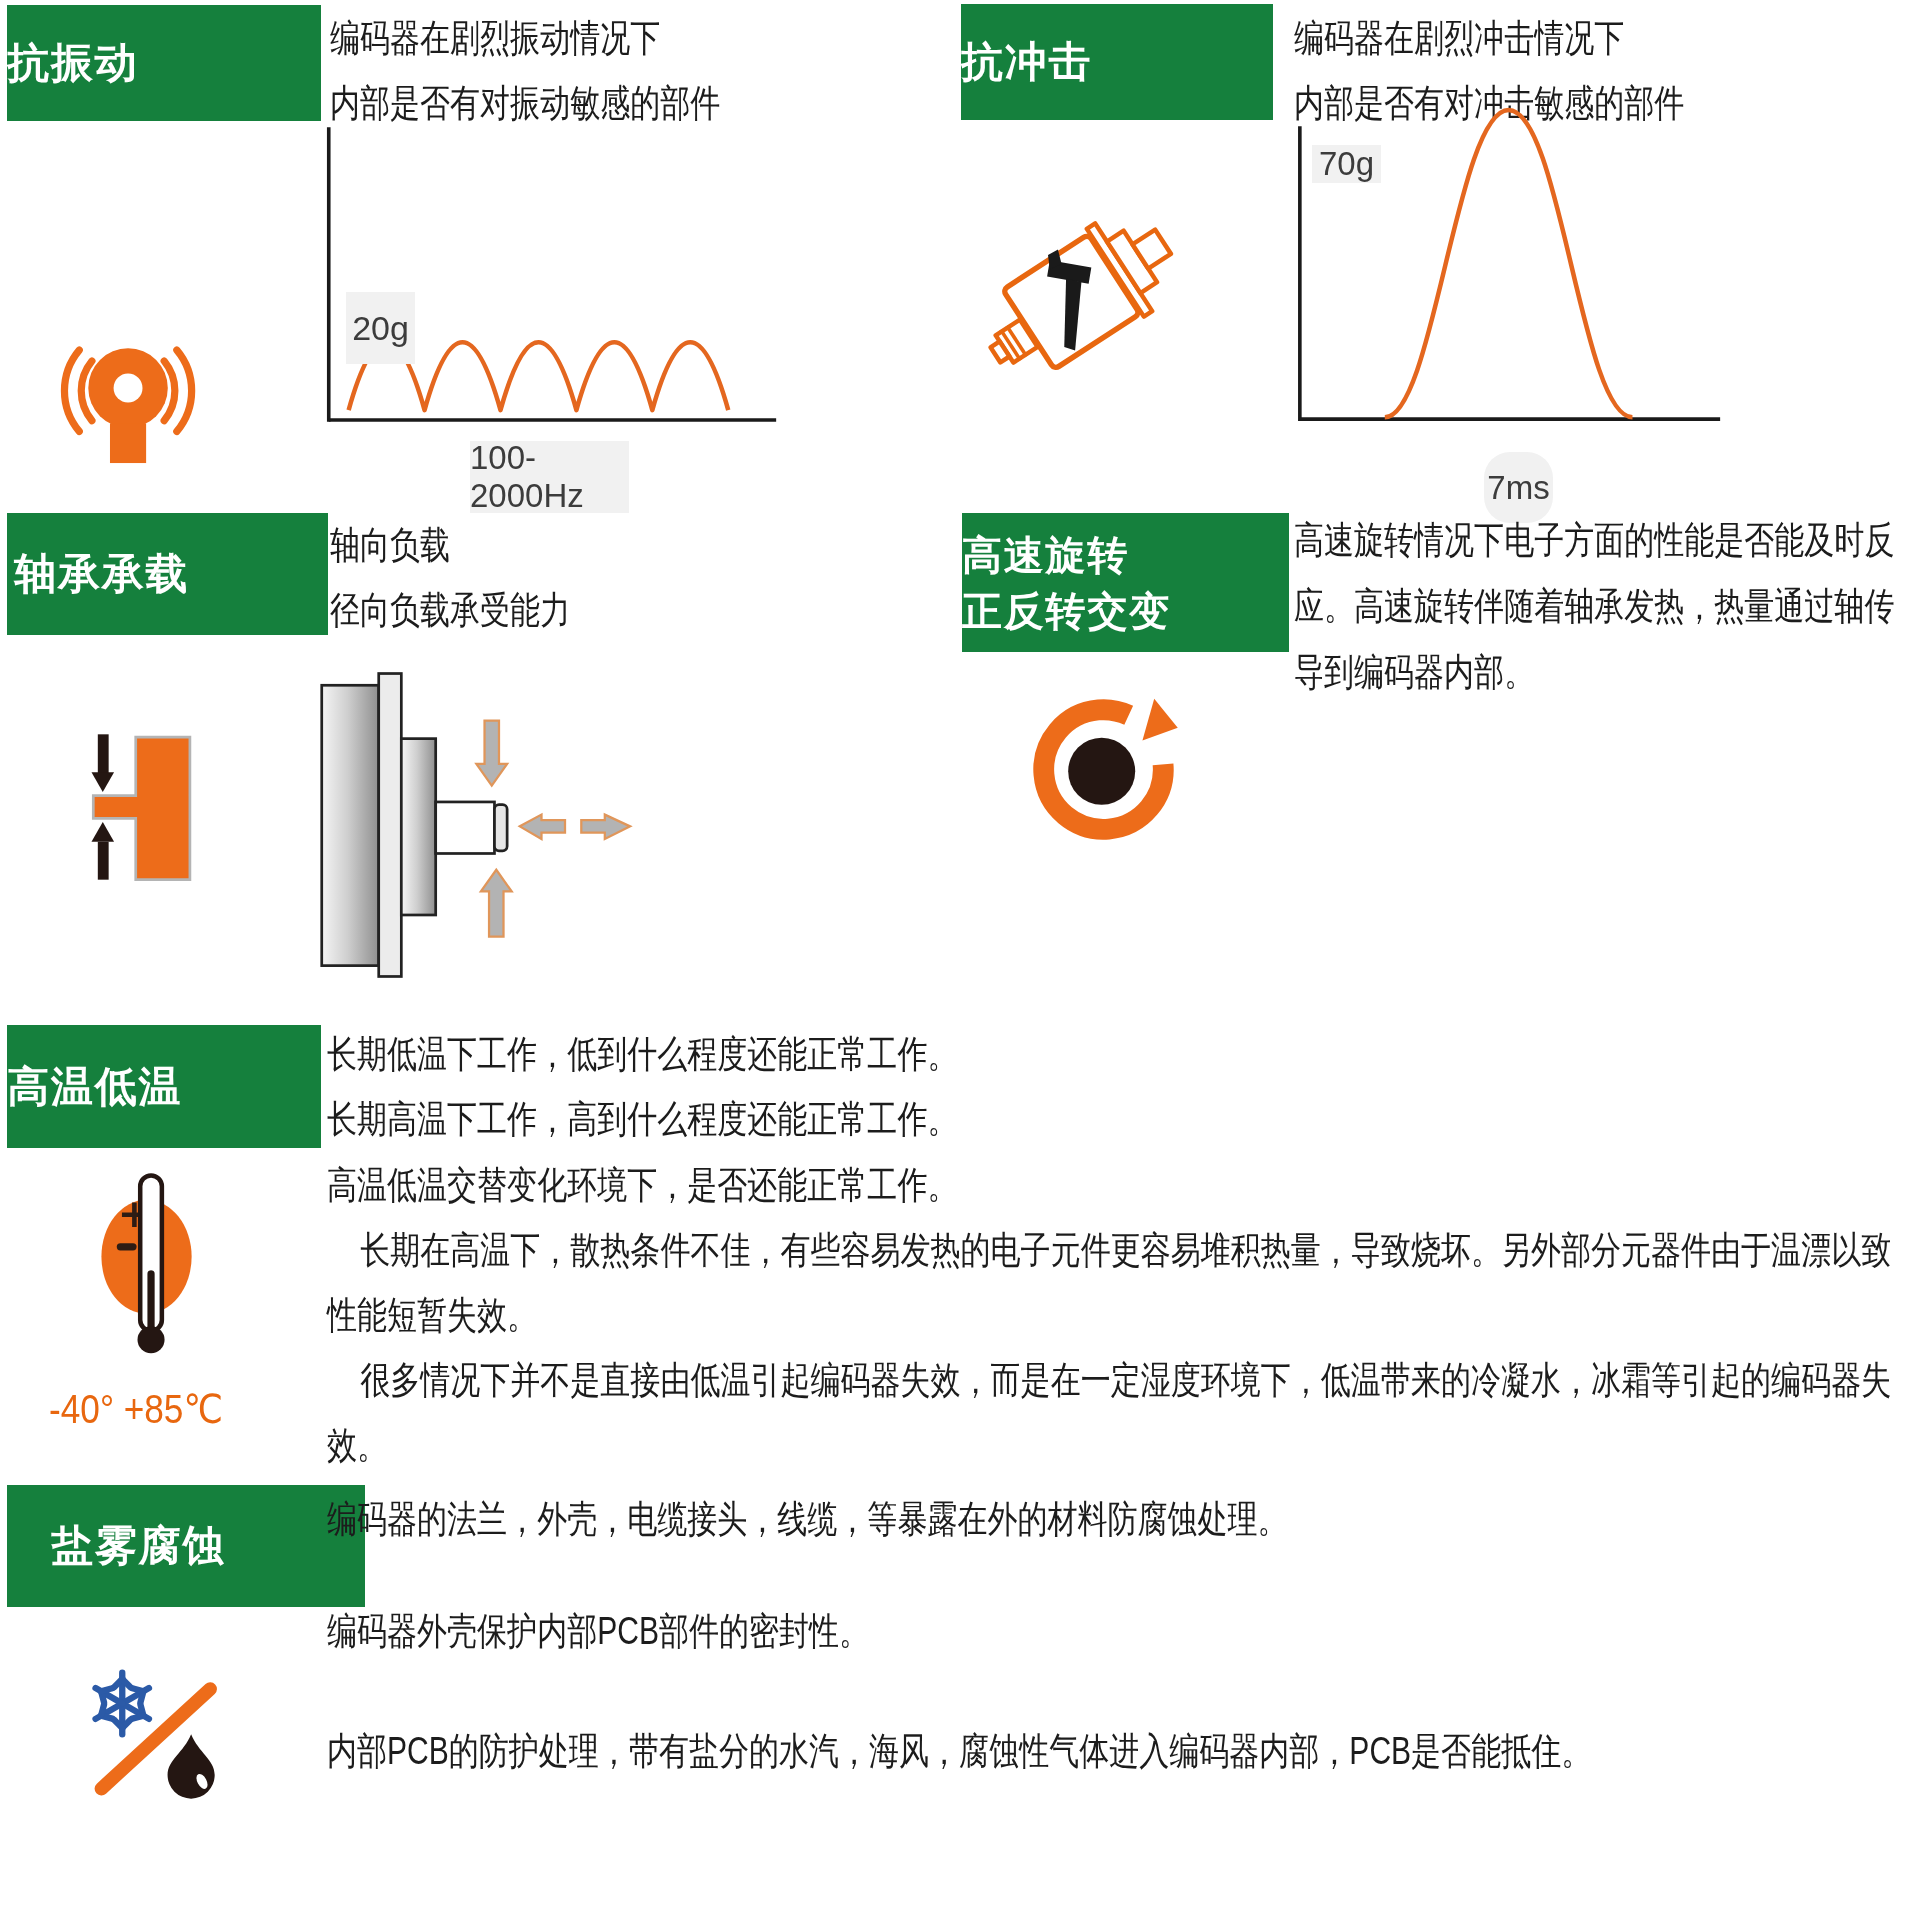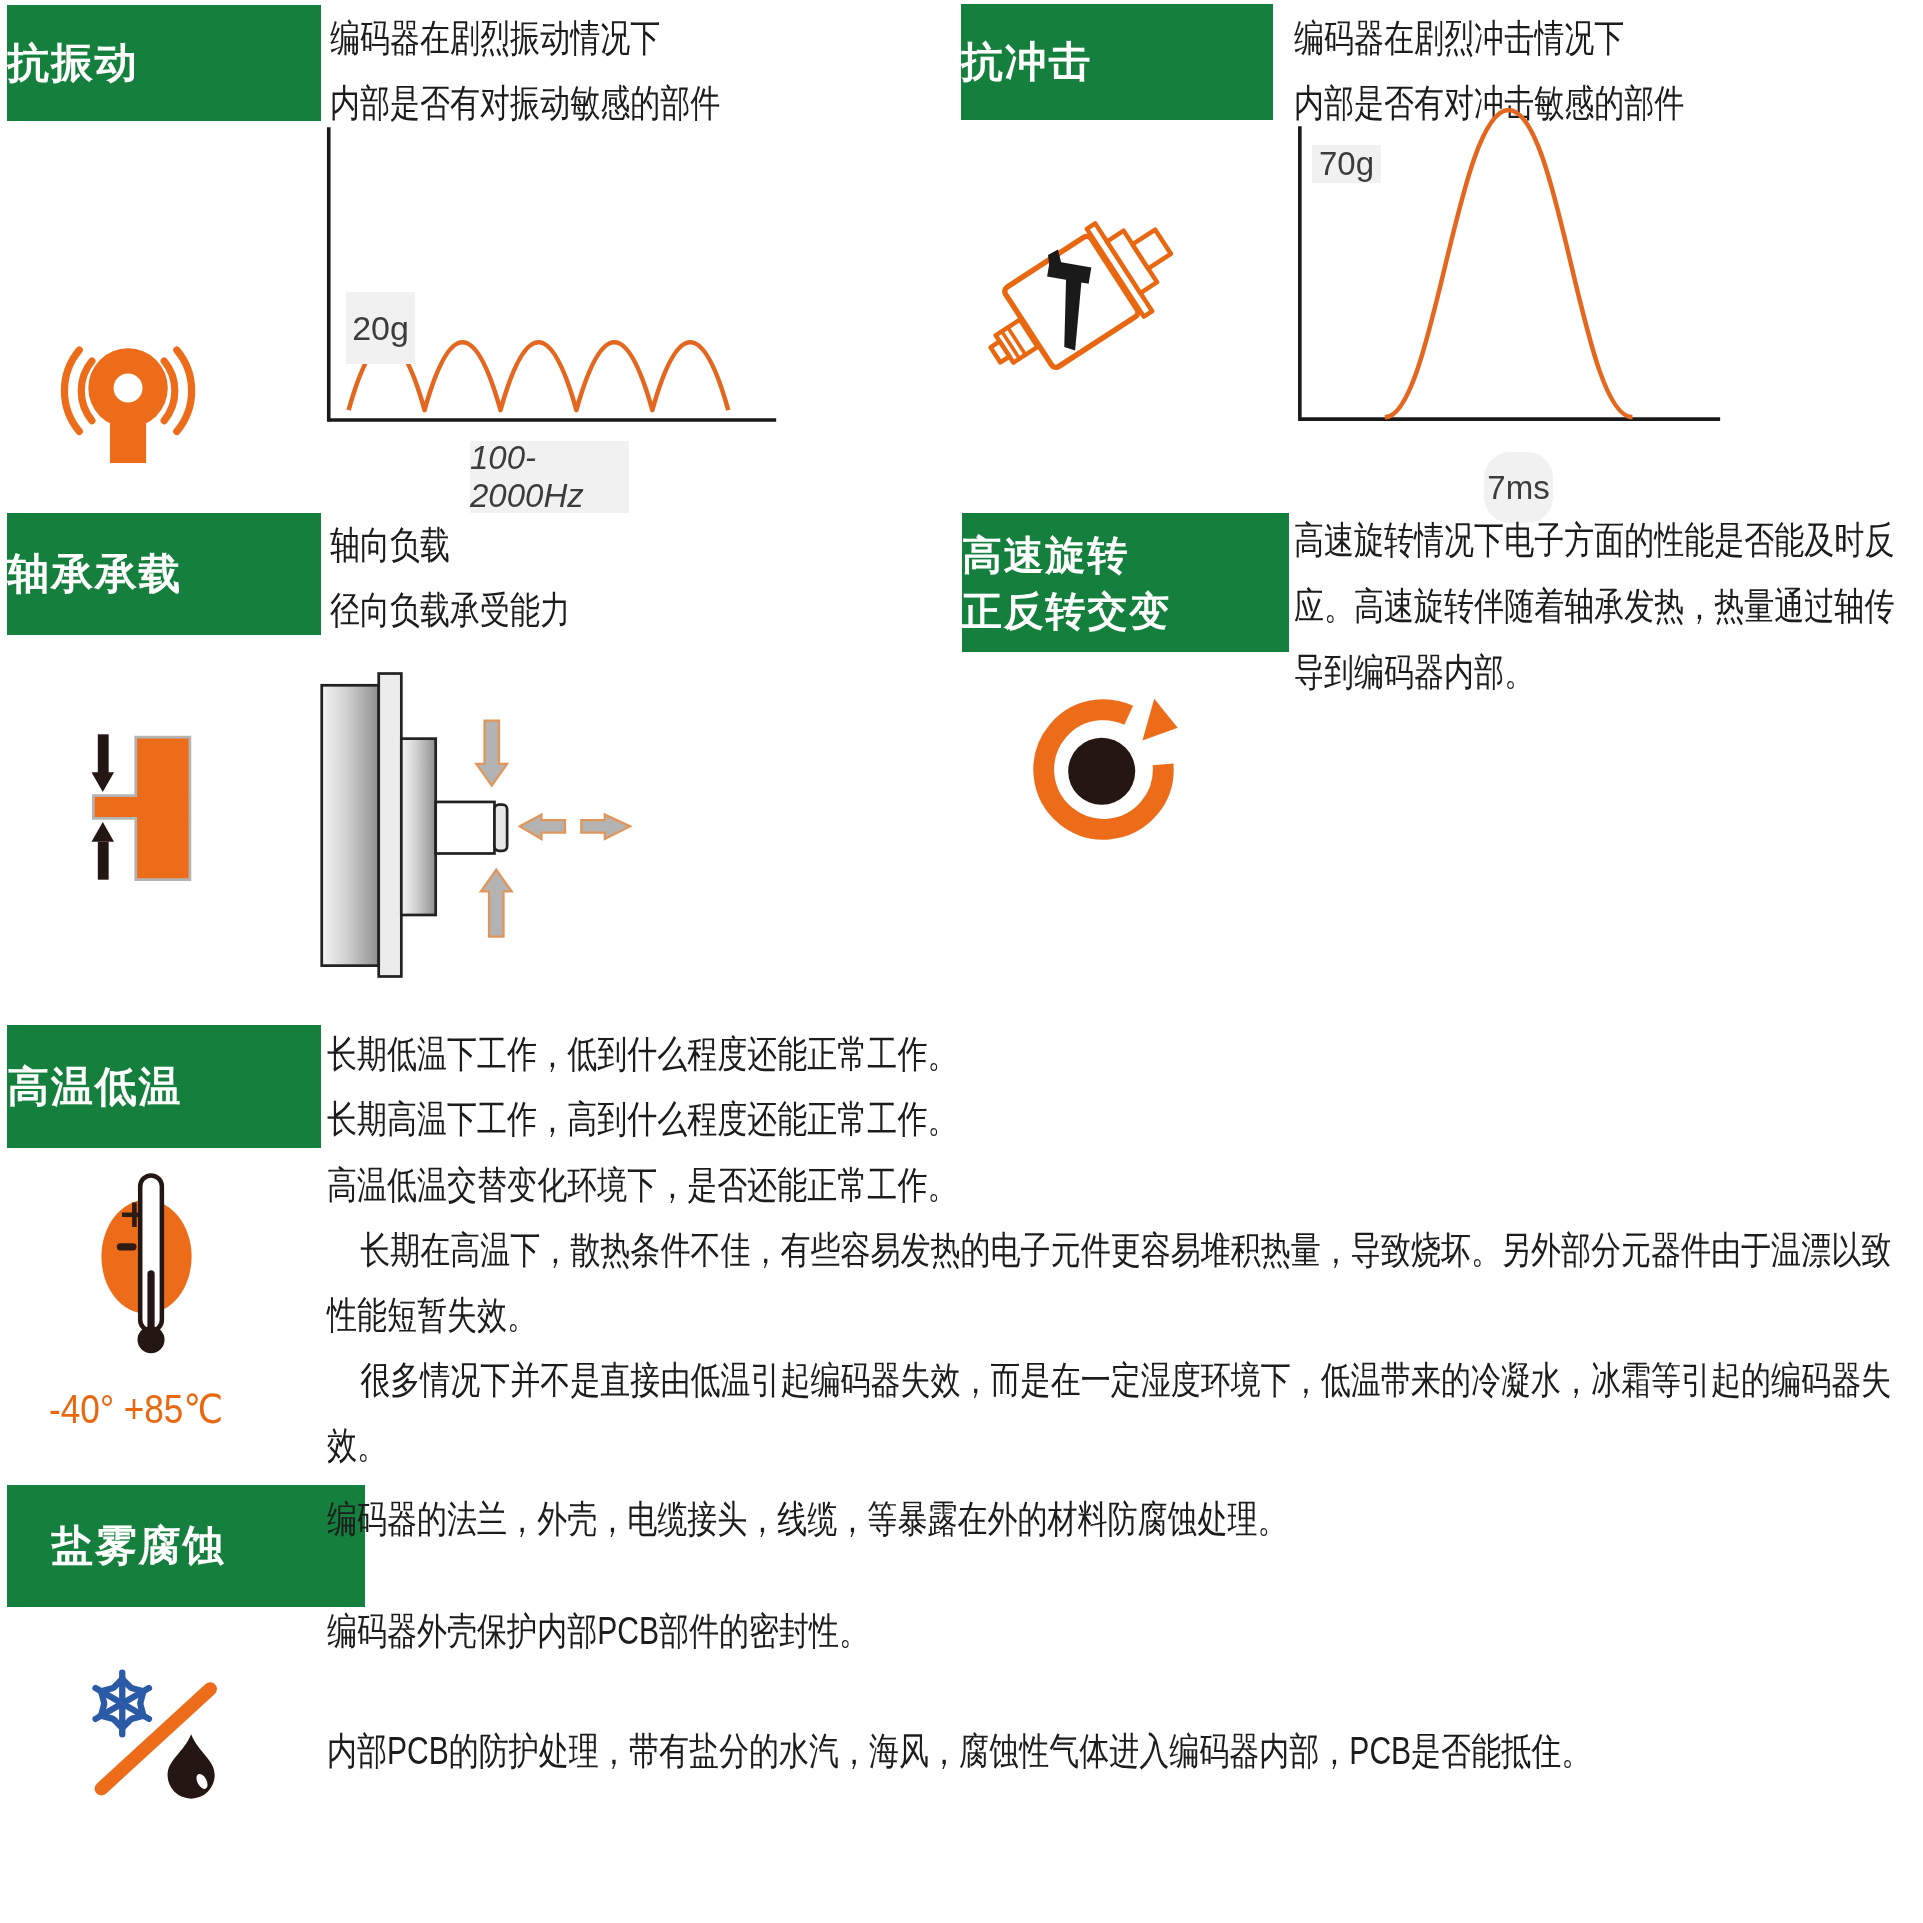--- a/index.html
+++ b/index.html
@@ -29,21 +29,21 @@
   </div>
   <div class="t" style="left:330px;top:14.5px;">编码器在剧烈振动情况下</div>
   <div class="t" style="left:330px;top:80px;">内部是否有对振动敏感的部件</div>
 
   <svg style="left:317px;top:118px;" width="470" height="407" viewBox="0 0 520 450">
     <line x1="13" y1="10" x2="13" y2="336" stroke="#1a1a1a" stroke-width="4"></line>
     <line x1="13" y1="334" x2="508" y2="334" stroke="#1a1a1a" stroke-width="4"></line>
     <path d="M35,323 Q77,173 119,323 Q161,173 203,323 Q245,173 287,323 Q329,173 371,323 Q413,173 455,323" fill="none" stroke="#e4671f" stroke-width="5" stroke-linejoin="round"></path>
   </svg>
   <div class="lblbox" style="left:346px;top:256px;width:69px;height:72px;margin-top:36px;">20g</div>
-  <div class="lblbox small" style="left:470px;top:441px;width:159px;height:72px;font-style:italic;">100-2000Hz</div>
+  <div class="lblbox small" style="left:470px;top:441px;width:159px;height:72px;">100-2000Hz</div>
 
   <svg style="left:63px;top:330px;" width="131" height="136" viewBox="0 0 145 150">
     <path d="M32,34 A52,52 0 0 0 32,100" fill="none" stroke="#ed6c1a" stroke-width="8" stroke-linecap="round"></path>
     <path d="M18,22 A70,70 0 0 0 18,112" fill="none" stroke="#ed6c1a" stroke-width="8" stroke-linecap="round"></path>
     <path d="M112,34 A52,52 0 0 1 112,100" fill="none" stroke="#ed6c1a" stroke-width="8" stroke-linecap="round"></path>
     <path d="M126,22 A70,70 0 0 1 126,112" fill="none" stroke="#ed6c1a" stroke-width="8" stroke-linecap="round"></path>
     <circle cx="72" cy="64" r="44" fill="#ed6c1a"></circle>
     <rect x="52" y="103" width="40" height="44" fill="#ed6c1a"></rect>
     <circle cx="72" cy="64" r="16" fill="#ffffff"></circle>
   </svg>
@@ -73,21 +73,21 @@
       <rect x="178" y="66" width="22" height="68" stroke-width="5"></rect>
       <rect x="200" y="84" width="30" height="32" stroke-width="5"></rect>
     </g>
     <g fill="#1a1a1a">
       <polygon points="86,58 132,66 129,84 83,76"></polygon>
       <polygon points="84,52 95,46 99,62 86,68"></polygon>
       <polygon points="104,78 121,82 114,158 102,154"></polygon>
     </g>
   </svg>
 
-  <div class="badge" style="left:7.2px;top:513px;width:314px;height:122px;">
+  <div class="badge" style="left:7.2px;top:513px;width:314px;height:122px;padding-left:7px;">
     <span>轴承承载</span>
   </div>
   <div class="t" style="left:330px;top:522px;">轴向负载</div>
   <div class="t" style="left:330px;top:587px;">径向负载承受能力</div>
 
   <svg style="left:86px;top:728px;" width="113" height="158" viewBox="0 0 125 175">
     <path d="M55,10 H115 V168 H55 V100 H8 V75 H55 Z" fill="#ed6c1a" stroke="#b4b4b4" stroke-width="3"></path>
     <g fill="#241612">
       <rect x="13" y="7" width="12" height="44"></rect>
       <polygon points="6,49 31,49 18.5,71"></polygon>

